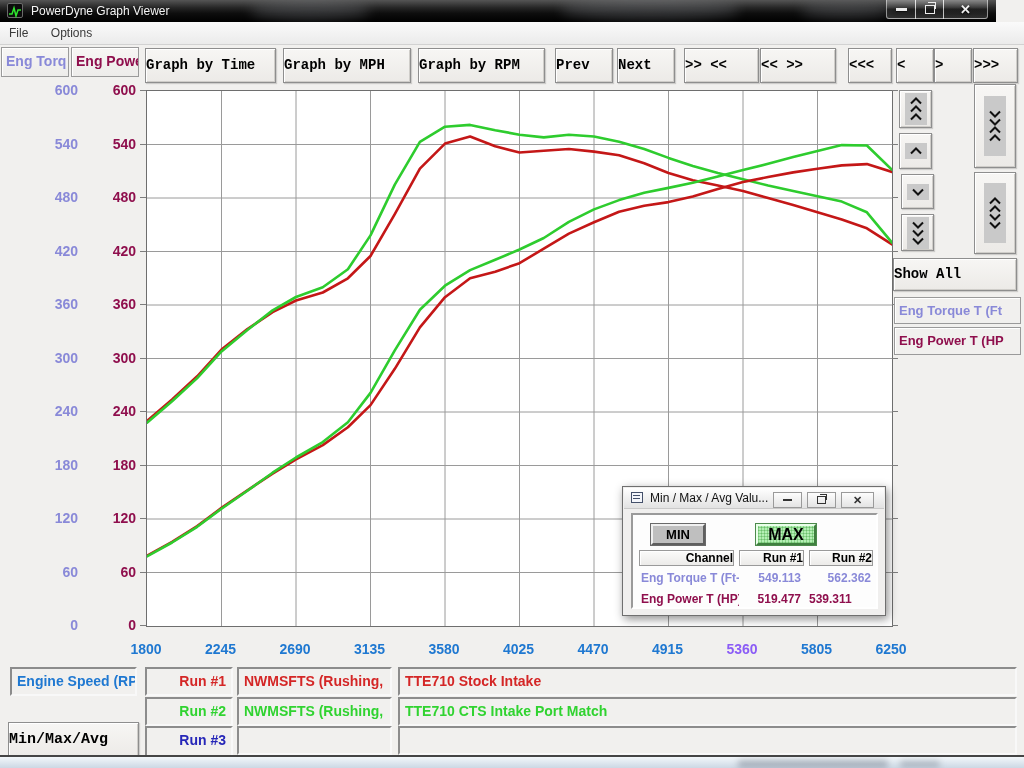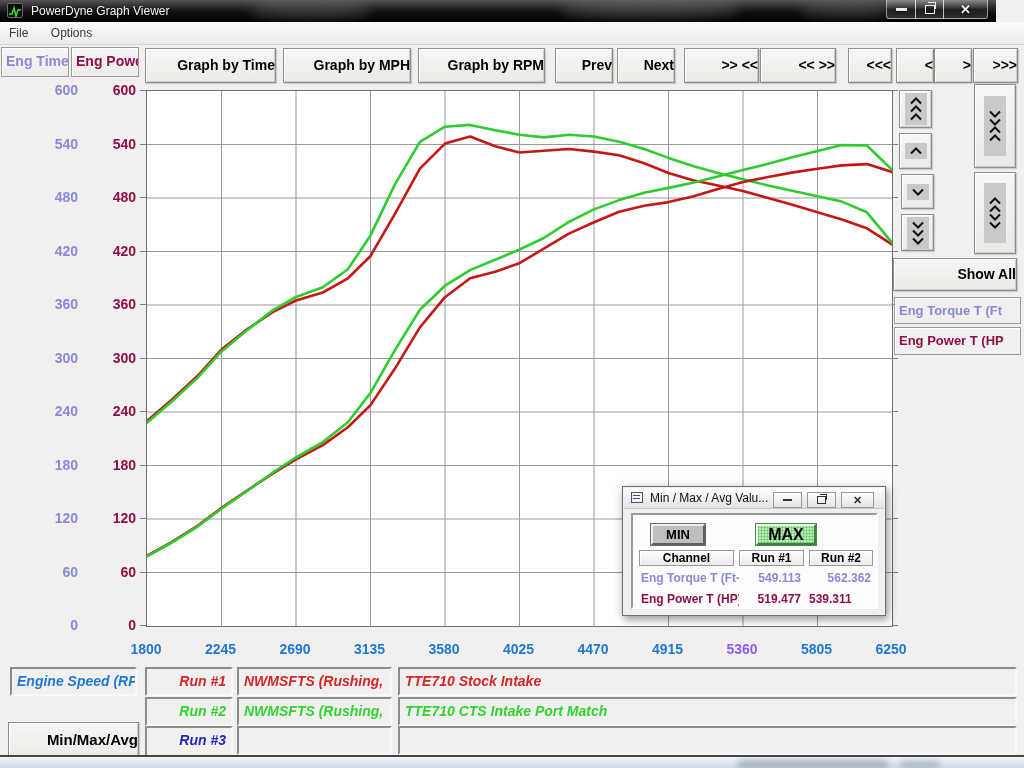--- a/index.html
+++ b/index.html
@@ -22,24 +22,24 @@
   .glyph-restore:before{content:"";position:absolute;left:2px;top:-4px;width:7px;height:6px;border:1px solid #ececec;border-bottom:none;border-left:none;}
   .glyph-close{color:#efefef;font-size:13px;font-weight:bold;line-height:13px;text-shadow:0 1px 2px #000;}
 
   
   #menubar{position:absolute;left:0;top:22px;width:1024px;height:23px;background:linear-gradient(#fafafa,#ebebeb);border-bottom:1px solid #d2d2d2;box-sizing:border-box;}
   .menu-item{display:inline-block;padding:4px 9px 0 9px;font-size:12px;color:#3a3a3a;}
 
   
   .btn{position:absolute;box-sizing:border-box;border:1px solid #8e8e8e;background:linear-gradient(#f7f6f4,#eceae7);
     box-shadow:inset 1px 1px 0 #fff, inset -1px -1px 0 #cfcdc9, 1px 1px 1px rgba(0,0,0,0.15);
-    font-weight:bold;color:#000;text-align:right;cursor:default;}
+    font-weight:bold;color:#000;text-align:left;cursor:default;font-family:Liberation Mono, monospace;}
   .tb-btn{top:48px;height:35px;font-size:14px;line-height:32px;white-space:nowrap;overflow:hidden;}
   .sunken{position:absolute;box-sizing:border-box;border:2px solid;border-color:#8c8c8c #f8f8f8 #f8f8f8 #8c8c8c;background:#f1f0ee;
-    font-weight:bold;font-size:14px;line-height:25px;white-space:nowrap;overflow:hidden;font-style:italic;}
+    font-weight:bold;font-size:14px;line-height:25px;white-space:nowrap;overflow:hidden;}
 
   .axis-header{position:absolute;top:47px;height:30px;box-sizing:border-box;border:1px solid #9a9a9a;
     background:linear-gradient(#f7f6f4,#edecea);box-shadow:inset 1px 1px 0 #fff;
     font-weight:bold;font-size:14px;line-height:27px;padding-left:4px;overflow:hidden;white-space:nowrap;}
 
   
   #plot{position:absolute;left:146px;top:90px;width:745px;height:535px;background:#fff;border:1px solid #6e6e6e;}
   .ylab{position:absolute;width:48px;height:16px;font-size:14px;font-weight:bold;text-align:right;line-height:16px;}
   .xlab{position:absolute;top:641px;width:74px;height:16px;font-size:14px;font-weight:bold;text-align:center;}
   .tick{position:absolute;width:6px;height:1px;background:#7d7d7d;}
@@ -69,21 +69,21 @@
   #mm-min{position:absolute;left:18px;top:9px;width:54px;height:21px;box-sizing:border-box;background:#bfbfbf;
     border:2px solid;border-color:#f0f0f0 #5f5f5f #5f5f5f #f0f0f0;box-shadow:0 0 0 1px #6a6a6a;
     font-weight:bold;font-size:13px;text-align:center;line-height:17px;}
   #mm-max{position:absolute;left:123px;top:9px;width:60px;height:21px;box-sizing:border-box;
     border:2px solid;border-color:#e9ffe9 #3f7f3f #3f7f3f #e9ffe9;box-shadow:0 0 0 1px #4c8a4c;
     background-color:#b4efb4;
     background-image:repeating-linear-gradient(90deg,rgba(30,140,30,0.28) 0 1px,transparent 1px 3px),
                      repeating-linear-gradient(0deg,rgba(30,140,30,0.28) 0 1px,transparent 1px 3px);
     font-weight:bold;font-size:16px;text-align:center;line-height:17px;}
   .mm-header{position:absolute;top:35px;height:16px;box-sizing:border-box;border:1px solid #9a9a9a;background:linear-gradient(#fbfbfa,#ecebe9);
-    box-shadow:inset 1px 1px 0 #fff;font-weight:bold;font-size:12px;text-align:center;line-height:14px;}
+    box-shadow:inset 1px 1px 0 #fff;font-weight:bold;font-size:12px;text-align:right;line-height:14px;}
   .mm-cell{position:absolute;height:14px;font-weight:bold;font-size:12px;line-height:14px;white-space:nowrap;overflow:hidden;}
 
   
   .legend-text{padding:0 5px;}
 
   
   #bottom-strip{position:absolute;left:0;top:755px;width:1024px;height:13px;box-sizing:border-box;border-top:2px solid #454545;
     background:linear-gradient(#f3f7fa,#ccd8e4);overflow:hidden;}
   .bs-blob{position:absolute;filter:blur(3px);background:rgba(90,100,115,0.4);border-radius:3px;}
 </style>
@@ -111,21 +111,21 @@
         <span class="glyph-close">✕</span>
       </div>
   </div>
 </div>
 
 <div id="menubar">
   <span class="menu-item">File</span>
   <span class="menu-item">Options</span>
 </div>
 
-<div class="axis-header" style="left: 1px; width: 68px; color: rgb(137, 137, 216);">Eng Time</div>
+<div class="axis-header" style="left: 1px; width: 68px; color: rgb(137, 137, 216);">Eng Torq</div>
 <div class="axis-header" style="left: 71px; width: 68px; color: rgb(143, 15, 77);">Eng Powe</div>
 
 <div id="toolbar-host">
     <div class="btn tb-btn" style="left: 145px; width: 131px;">Graph by Time</div>
     <div class="btn tb-btn" style="left: 283px; width: 128px;">Graph by MPH</div>
     <div class="btn tb-btn" style="left: 418px; width: 127px;">Graph by RPM</div>
     <div class="btn tb-btn" style="left: 555px; width: 58px;">Prev</div>
     <div class="btn tb-btn" style="left: 617px; width: 58px;">Next</div>
     <div class="btn tb-btn" style="left: 684px; width: 75px;">&gt;&gt; &lt;&lt;</div>
     <div class="btn tb-btn" style="left: 760px; width: 76px;">&lt;&lt; &gt;&gt;</div>

